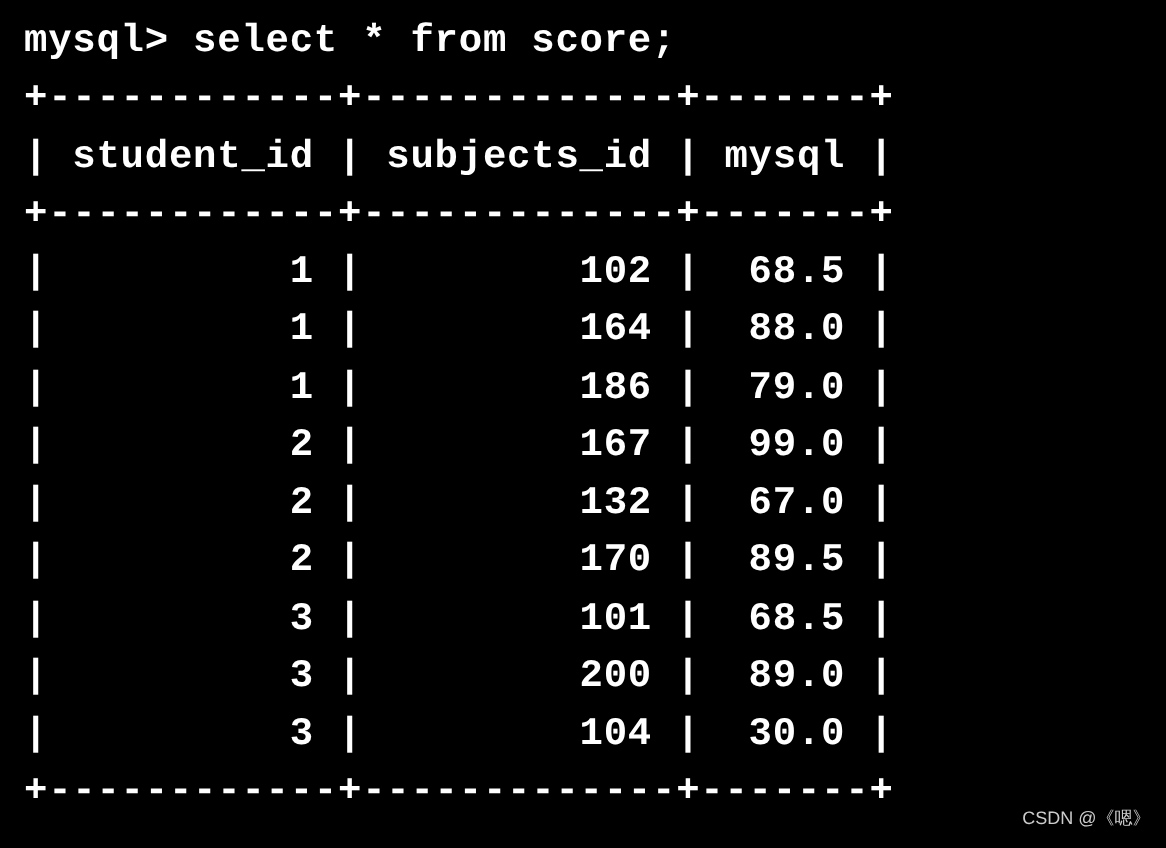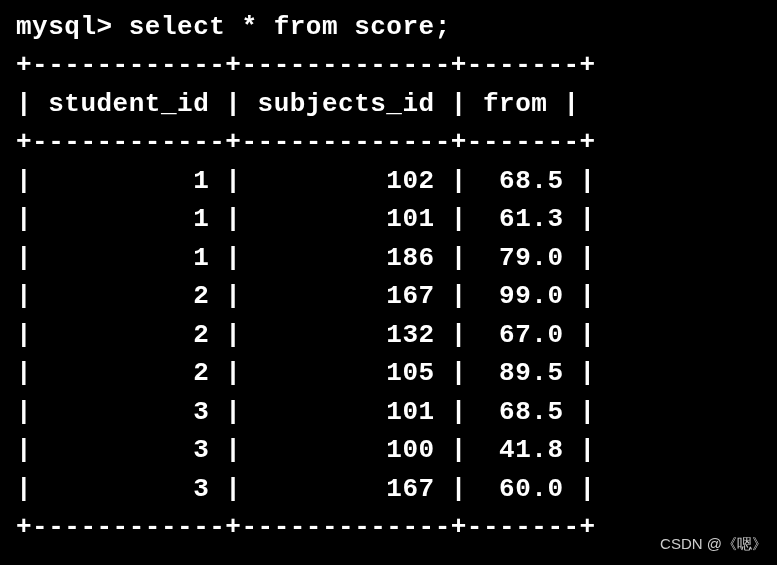--- a/index.html
+++ b/index.html
@@ -21,37 +21,37 @@
       position: relative;
     }
     .terminal-line {
       white-space: pre;
       letter-spacing: 0.5px;
     }
     .watermark {
       position: absolute;
       bottom: 10px;
       right: 10px;
-      font-size: 15px;
+      font-size: 12px;
       font-weight: normal;
       color: #cccccc;
       font-family: sans-serif;
     }
   </style>
 </head>
 <body>
 
 <div class="terminal-line"><span>mysql&gt; </span><span>select * from score;</span></div>
 <div class="terminal-line">+------------+-------------+-------+</div>
-<div class="terminal-line">| student_id | subjects_id | from |</div>
+<div class="terminal-line">| student_id | subjects_id | mysql |</div>
 <div class="terminal-line">+------------+-------------+-------+</div>
 <div class="terminal-line">|          1 |         102 |  68.5 |</div>
-<div class="terminal-line">|          1 |         101 |  61.3 |</div>
+<div class="terminal-line">|          1 |         164 |  88.0 |</div>
 <div class="terminal-line">|          1 |         186 |  79.0 |</div>
 <div class="terminal-line">|          2 |         167 |  99.0 |</div>
 <div class="terminal-line">|          2 |         132 |  67.0 |</div>
-<div class="terminal-line">|          2 |         105 |  89.5 |</div>
+<div class="terminal-line">|          2 |         170 |  89.5 |</div>
 <div class="terminal-line">|          3 |         101 |  68.5 |</div>
-<div class="terminal-line">|          3 |         100 |  41.8 |</div>
-<div class="terminal-line">|          3 |         167 |  60.0 |</div>
+<div class="terminal-line">|          3 |         200 |  89.0 |</div>
+<div class="terminal-line">|          3 |         104 |  30.0 |</div>
 <div class="terminal-line">+------------+-------------+-------+</div>
 
 <div class="watermark">CSDN @《嗯》</div>
 
 </body></html>

